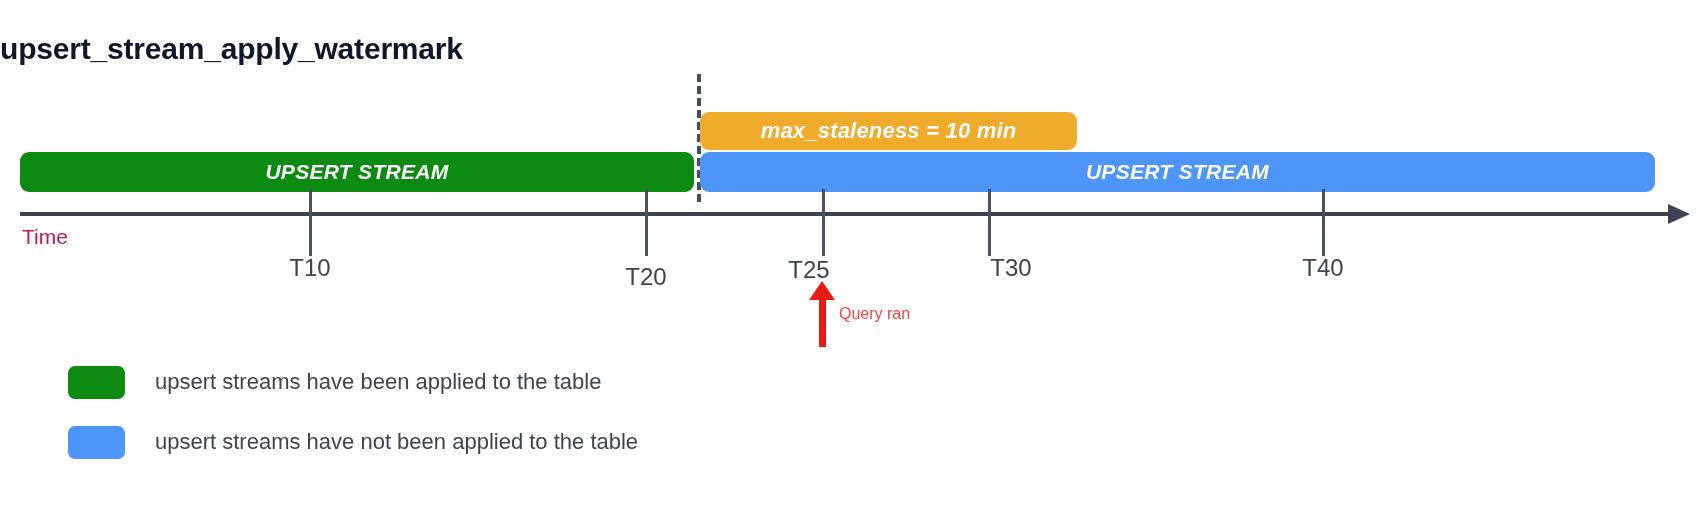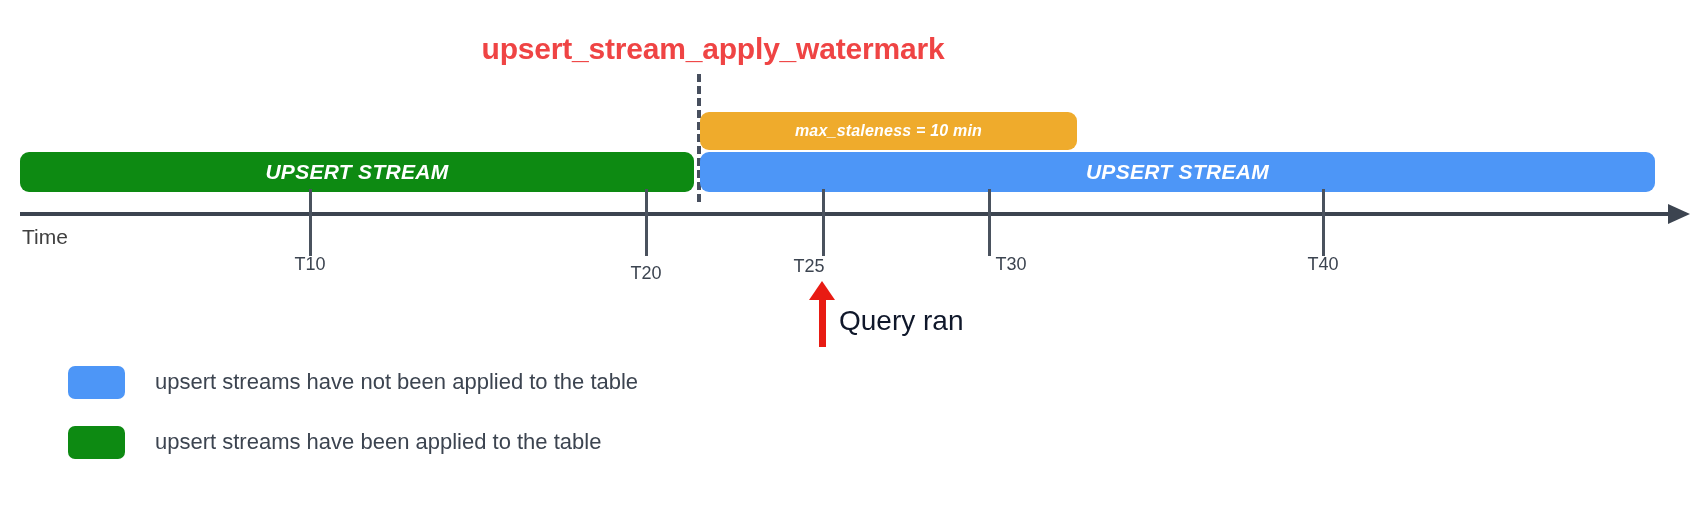--- a/index.html
+++ b/index.html
@@ -17,24 +17,23 @@
     background: #ffffff;
     overflow: hidden;
   }
 
   
   .title {
     position: absolute;
     left: 0;
     top: 32px;
     width: 1426px;
-    text-align: center;
     font-size: 30px;
     font-weight: bold;
-    color: #ef4444;
+    color: #0f172a;
     letter-spacing: -0.2px;
     white-space: nowrap;
   }
 
   
   .watermark-line {
     position: absolute;
     left: 697px;
     top: 74px;
     width: 0;
@@ -53,21 +52,21 @@
     font-weight: bold;
     font-style: italic;
     white-space: nowrap;
   }
   .bar-staleness {
     left: 700px;
     top: 112px;
     width: 377px;
     height: 38px;
     background: #efab2c;
-    font-size: 16px;
+    font-size: 22px;
     letter-spacing: 0.2px;
   }
   .bar-applied {
     left: 20px;
     top: 152px;
     width: 674px;
     height: 40px;
     background: #0d8a12;
     font-size: 21px;
     letter-spacing: 0.3px;
@@ -99,33 +98,33 @@
     height: 0;
     border-top: 10px solid transparent;
     border-bottom: 10px solid transparent;
     border-left: 22px solid #3c4450;
   }
   .axis-label {
     position: absolute;
     left: 22px;
     top: 225px;
     font-size: 21px;
-    color: #404040;
+    color: #be185d;
   }
   .tick {
     position: absolute;
     top: 189px;
     width: 3px;
     height: 67px;
     background: #4a525e;
   }
   .tick-label {
     position: absolute;
     top: 254px;
-    font-size: 18px;
+    font-size: 24px;
     color: #3c4450;
     transform: translateX(-50%);
     white-space: nowrap;
   }
 
   
   .query-arrow-shaft {
     position: absolute;
     left: 819px;
     top: 295px;
@@ -140,22 +139,22 @@
     width: 0;
     height: 0;
     border-left: 13px solid transparent;
     border-right: 13px solid transparent;
     border-bottom: 19px solid #e81b13;
   }
   .query-label {
     position: absolute;
     left: 839px;
     top: 305px;
-    font-size: 28px;
-    color: #0f172a;
+    font-size: 16px;
+    color: #ef4444;
     white-space: nowrap;
   }
 
   
   .legend {
     position: absolute;
     left: 68px;
     top: 352px;
   }
   .legend-row {
@@ -206,22 +205,22 @@
   <div class="tick-label" style="left:809px;top:256px">T25</div>
   <div class="tick-label" style="left:1011px">T30</div>
   <div class="tick-label" style="left:1323px">T40</div>
 
   <div class="query-arrow-shaft"></div>
   <div class="query-arrow-head"></div>
   <div class="query-label">Query ran</div>
 
   <div class="legend">
     <div class="legend-row">
+      <div class="legend-swatch" style="background:#0d8a12"></div>
+      <div class="legend-text">upsert streams have been applied to the table</div>
+    </div>
+    <div class="legend-row">
       <div class="legend-swatch" style="background:#4d96f7"></div>
       <div class="legend-text">upsert streams have not been applied to the table</div>
     </div>
-    <div class="legend-row">
-      <div class="legend-swatch" style="background:#0d8a12"></div>
-      <div class="legend-text">upsert streams have been applied to the table</div>
-    </div>
   </div>
 
 </div>
 
 </body></html>

